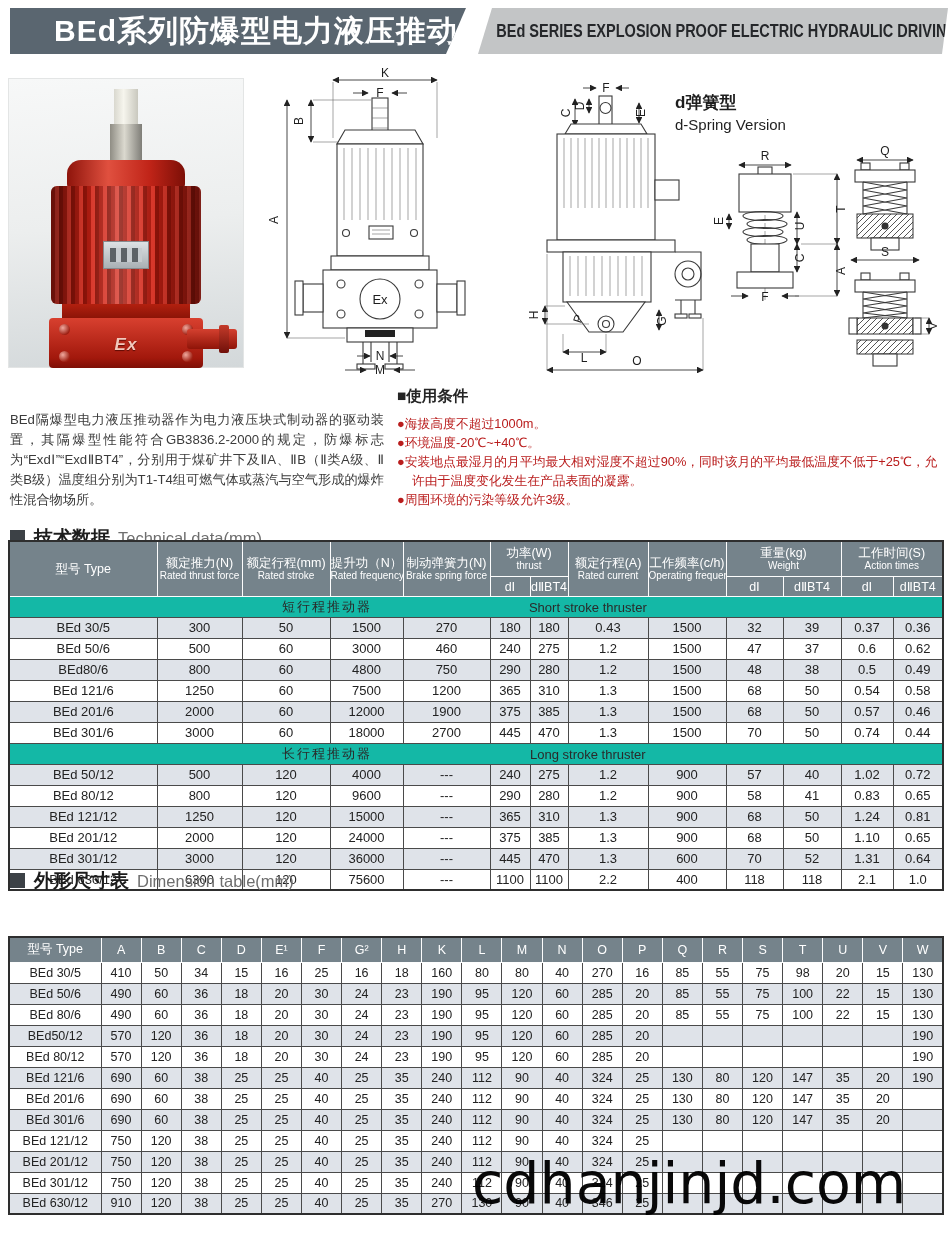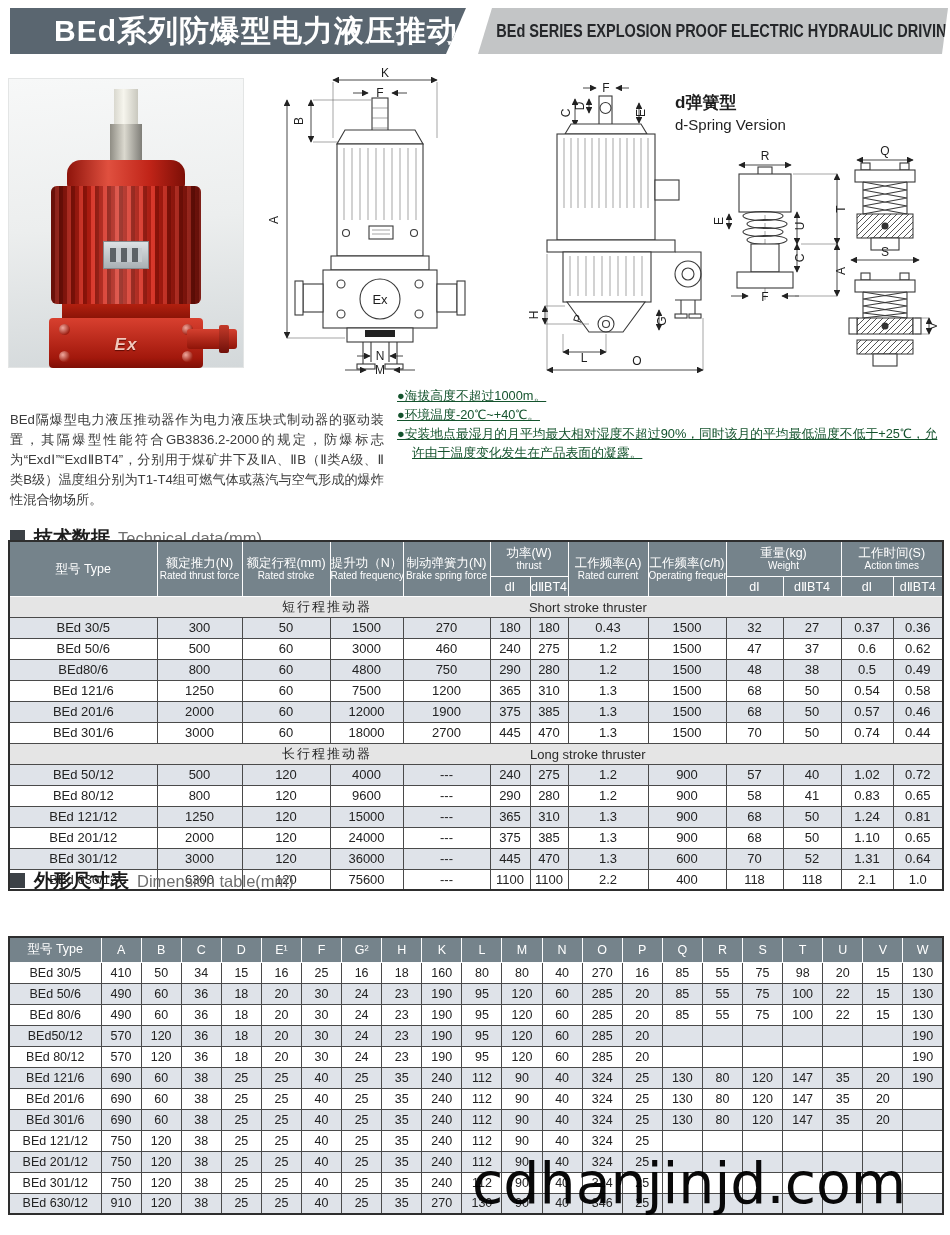--- a/index.html
+++ b/index.html
@@ -54,21 +54,21 @@
   .thin { stroke:#6a6a6a; stroke-width:.6; fill:none; }
   .dim  { stroke:#333; stroke-width:.9; fill:none; }
   .dimlab { fill:#1e1e1e; font-family:"Liberation Sans",sans-serif; }
 
   
   .intro { position:absolute; left:10px; top:410px; width:374px; font-size:13.2px; line-height:20px;
     color:#3b3b3b; text-align:justify; }
   .usage { position:absolute; left:397px; top:386px; width:548px; }
   .usage-title { font-size:15.5px; font-weight:bold; color:#252525; margin-bottom:7px; }
   .usage ul { list-style:none; }
-  .usage li { font-size:12.8px; line-height:19px; color:#14532d; padding-left:15px; text-indent:-15px;text-decoration:underline; }
+  .usage li { font-size:12.8px; line-height:19px; color:#b91c1c; padding-left:15px; text-indent:-15px; }
 
   
   .sec-title { position:absolute; left:10px; height:24px; }
   .sec-title .sq { display:inline-block; width:15px; height:15px; background:#3c4146; margin-right:9px;
     vertical-align:-1px; }
   .sec-title .cn { font-size:19px; font-weight:bold; color:#1c1c1c; margin-right:8px; }
   .sec-title .en { font-size:16.5px; color:#6e6e6e; }
 
   
   table { border-collapse:collapse; table-layout:fixed; position:absolute; left:8px; width:934px;
@@ -78,21 +78,21 @@
   th,td { border:1px solid #4a4a4a; text-align:center; color:#222; overflow:hidden; white-space:nowrap; }
   thead th { background:#75838b; color:#fff; border:1.5px solid #fdfdfd; font-weight:normal; }
   #techtable thead tr:first-child th { height:35px; }
   #techtable thead .sub { height:20px; font-size:12.5px; }
   .hcn { font-size:12.5px; line-height:14px; }
   .hen { font-size:10px; line-height:11px; }
   #techtable td { height:21px; font-size:13px; }
   #dimtable thead th { height:25px; font-size:12.5px; }
   #dimtable td { height:21px; font-size:12.5px; }
   tr.stripe td { background:#dfe3e9; }
-  td.section { position:relative; height:20px; background:#e5e5e5; }
+  td.section { position:relative; height:20px; background:#14b8a6; }
   td.section span { position:absolute; top:50%; transform:translate(-50%,-50%); font-size:13px; color:#2a2a2a; }
   td.section .seccn { left:34%; letter-spacing:2px; }
   td.section .secen { left:62%;text-align:center; }
 
   
   .watermark { position:absolute; left:472px; top:1150px; font-size:57px; color:#000; opacity:.96;
     font-family:"DejaVu Sans",sans-serif; letter-spacing:0; z-index:9; white-space:nowrap; }
 </style>
 </head>
 <body>
@@ -330,24 +330,26 @@
         <text x="520" y="233" text-anchor="middle" font-size="12" class="dimlab">F</text>
         <text x="640" y="87" text-anchor="middle" font-size="12" class="dimlab">Q</text>
         <text x="640" y="188" text-anchor="middle" font-size="12" class="dimlab">S</text>
         <text x="692" y="258" text-anchor="middle" font-size="12" transform="rotate(-90 692 258)" class="dimlab">V</text>
       </g>
   </svg>
 
   <div class="intro">BEd隔爆型电力液压推动器作为电力液压块式制动器的驱动装置，其隔爆型性能符合GB3836.2-2000的规定，防爆标志为“ExdⅠ”“ExdⅡBT4”，分别用于煤矿井下及ⅡA、ⅡB（Ⅱ类A级、Ⅱ类B级）温度组分别为T1-T4组可燃气体或蒸汽与空气形成的爆炸性混合物场所。</div>
 
   <div class="usage">
+    <div class="usage-title">■使用条件</div>
     <ul id="usage-list">
         <li>●海拔高度不超过1000m。</li>
         <li>●环境温度-20℃~+40℃。</li>
         <li>●安装地点最湿月的月平均最大相对湿度不超过90%，同时该月的平均最低温度不低于+25℃，允许由于温度变化发生在产品表面的凝露。</li>
+        <li>●周围环境的污染等级允许3级。</li>
       </ul>
   </div>
 
   <div class="sec-title" style="top:525px">
     <span class="sq"></span><span class="cn">技术数据</span><span class="en">Technical data(mm)</span>
   </div>
   <table id="techtable">
       <colgroup>
         <col style="width: 148px;">
         <col style="width: 85px;">
@@ -382,21 +384,21 @@
           </th>
           <th rowspan="2">
             <div class="hcn">制动弹簧力(N)</div>
             <div class="hen">Brake spring force</div>
           </th>
           <th colspan="2">
             <div class="hcn">功率(W)</div>
             <div class="hen">thrust</div>
           </th>
           <th rowspan="2">
-            <div class="hcn">工作频率(A)</div>
+            <div class="hcn">额定行程(A)</div>
             <div class="hen">Rated current</div>
           </th>
           <th rowspan="2">
             <div class="hcn">工作频率(c/h)</div>
             <div class="hen">Operating frequency</div>
           </th>
           <th colspan="2">
             <div class="hcn">重量(kg)</div>
             <div class="hen">Weight</div>
           </th>
@@ -425,21 +427,21 @@
           <td>BEd 30/5</td>
           <td>300</td>
           <td>50</td>
           <td>1500</td>
           <td>270</td>
           <td>180</td>
           <td>180</td>
           <td>0.43</td>
           <td>1500</td>
           <td>32</td>
-          <td>27</td>
+          <td>39</td>
           <td>0.37</td>
           <td>0.36</td>
         </tr>
         <tr>
           <td>BEd 50/6</td>
           <td>500</td>
           <td>60</td>
           <td>3000</td>
           <td>460</td>
           <td>240</td>

